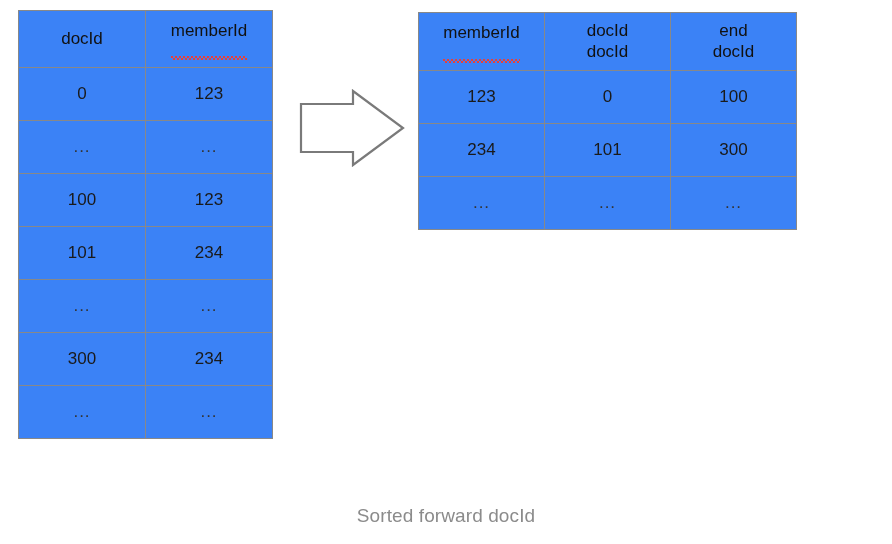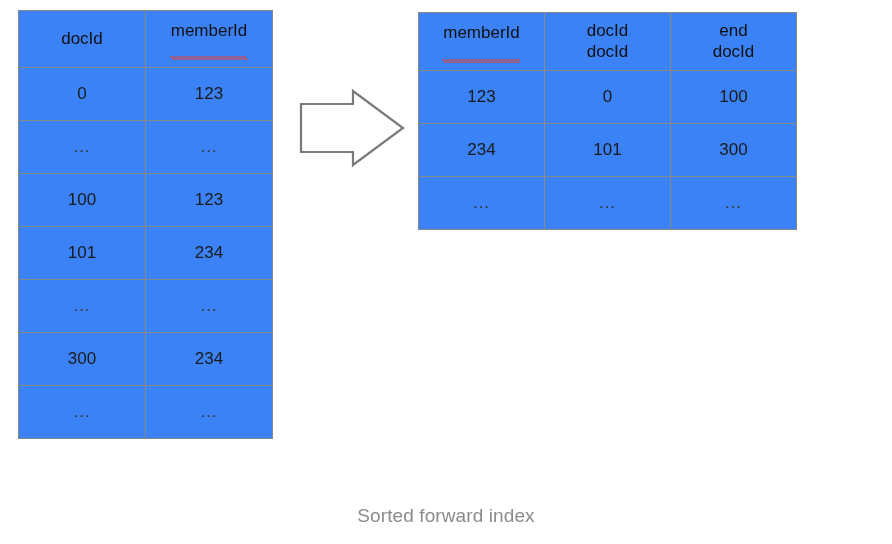--- a/index.html
+++ b/index.html
@@ -207,15 +207,15 @@
         <td>300</td>
       </tr>
       <tr>
         <td class="ellipsis-cell">...</td>
         <td class="ellipsis-cell">...</td>
         <td class="ellipsis-cell">...</td>
       </tr>
     </tbody>
   </table>
 
-  <div id="diagram-caption">Sorted forward index</div>
+  <div id="diagram-caption">Sorted forward docId</div>
 
 </div>
 
 </body></html>

